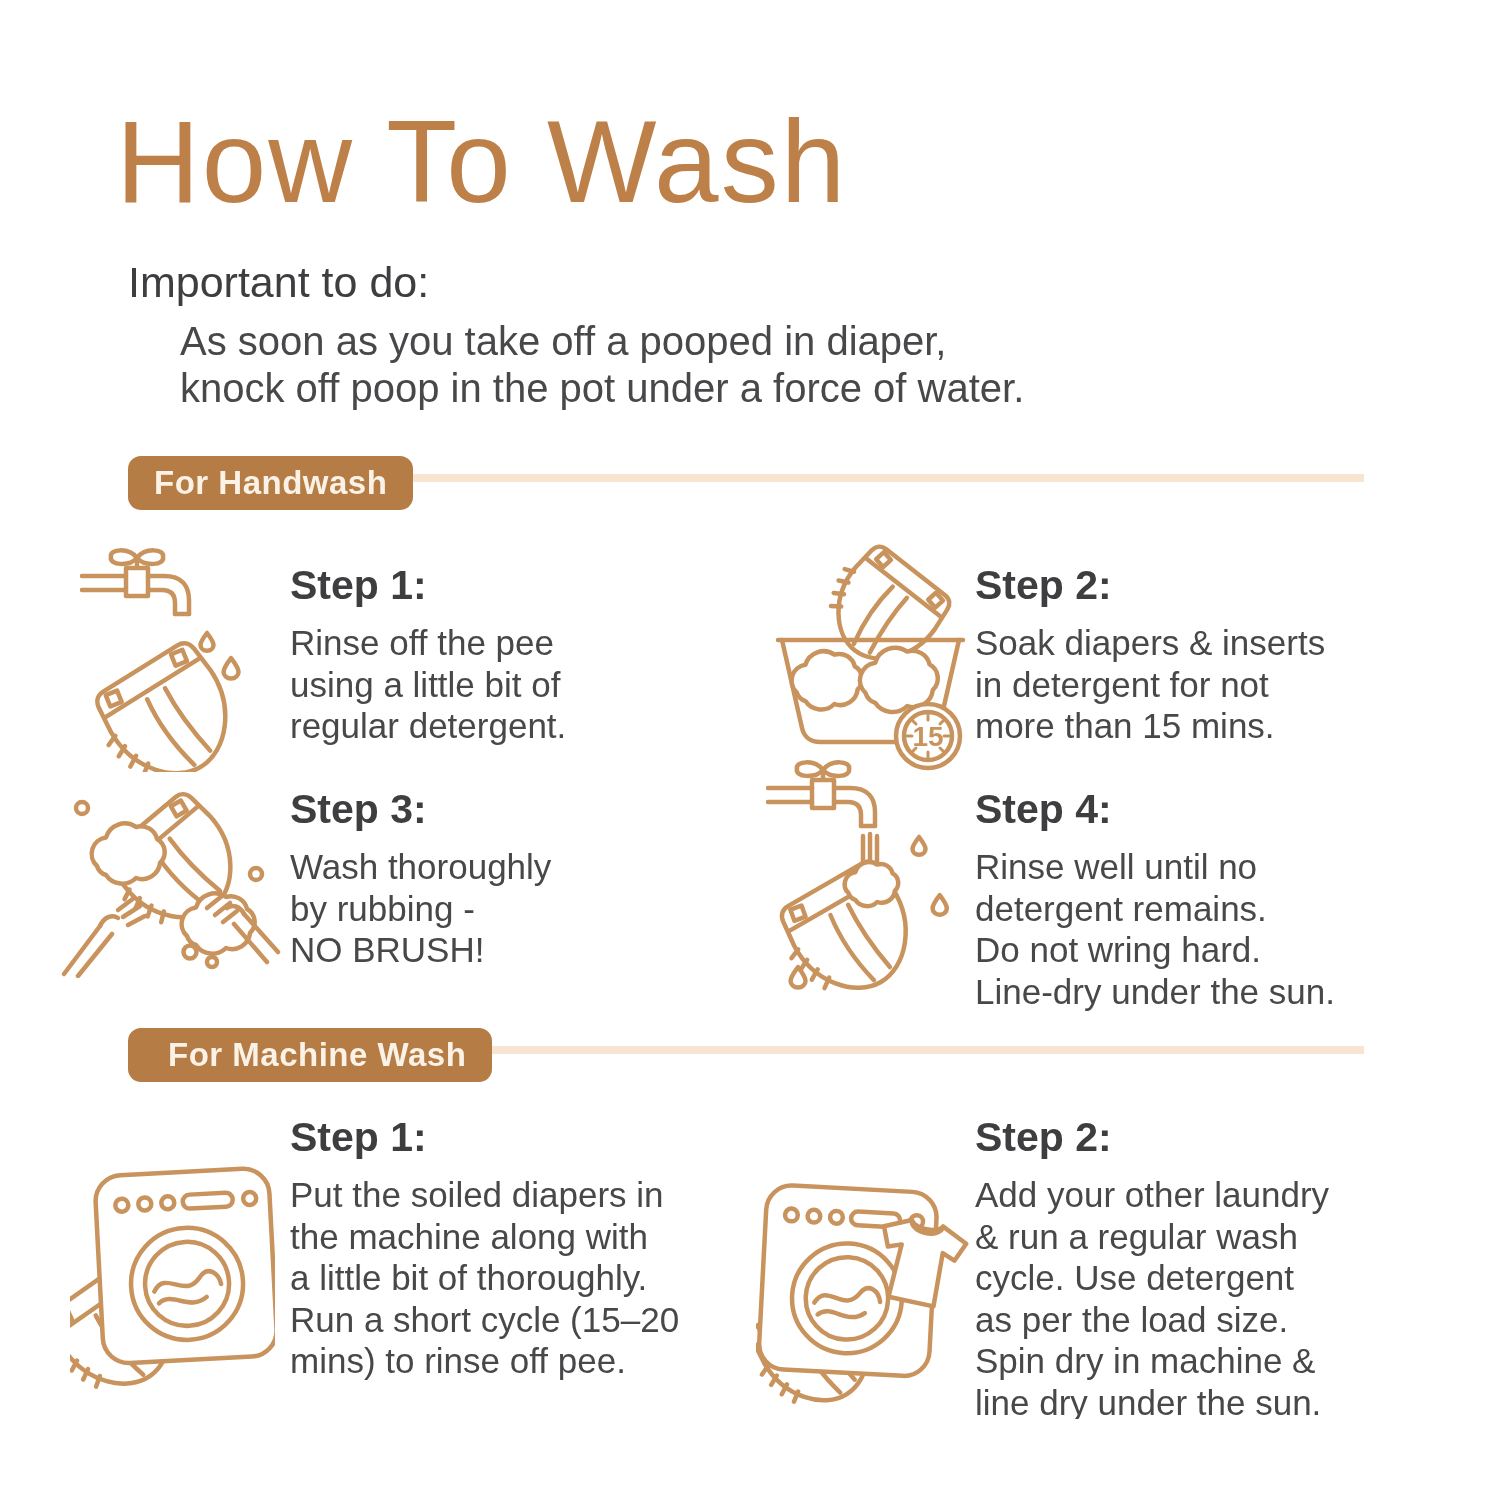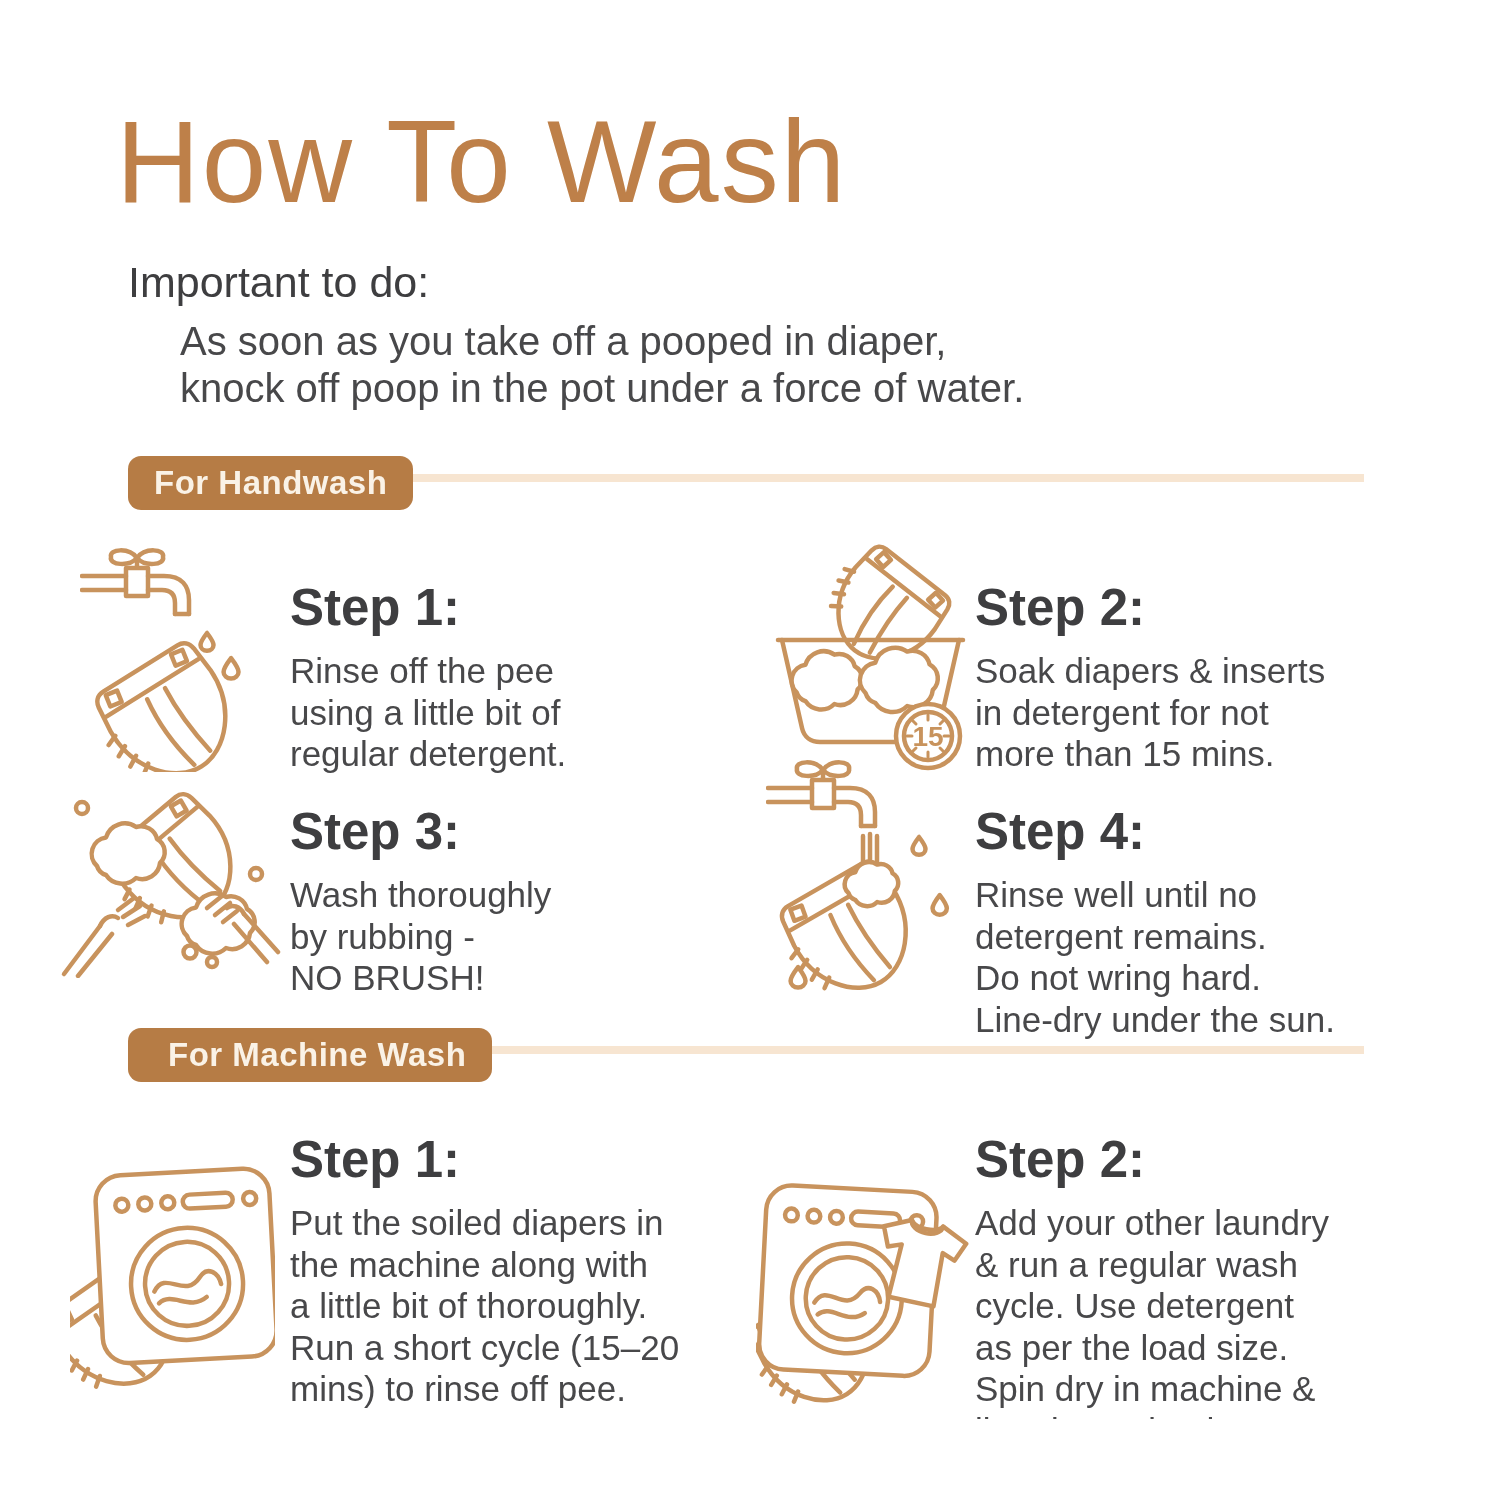--- a/index.html
+++ b/index.html
@@ -19,21 +19,21 @@
     left:140px; top:318px; font-size:40px; line-height:47px; color:#48484A;margin-left:40px;
   }
   .rule { position:absolute; height:8px; background:#F7E5D1; }
   .badge {
     position:absolute; background:#B67C45; color:#FAF2E6;
     font-size:33px; font-weight:700; padding:8px 26px; border-radius:13px;
     letter-spacing:0.5px; white-space:nowrap;text-align:right;
   }
   .step { position:absolute; }
   .step .step-title {
-    font-size:51px; font-weight:700; color:#3E3E40; margin:16px 0 13px 0;
+    font-size:41px; font-weight:700; color:#3E3E40; margin:0 0 13px 0;
   }
   .step .step-line {
     font-size:35px; line-height:41.5px; color:#48484A; white-space:nowrap;
   }
   .icon { position:absolute; }
   svg text { font-family:"Liberation Sans", sans-serif; }
 </style>
 </head>
 <body>
 

